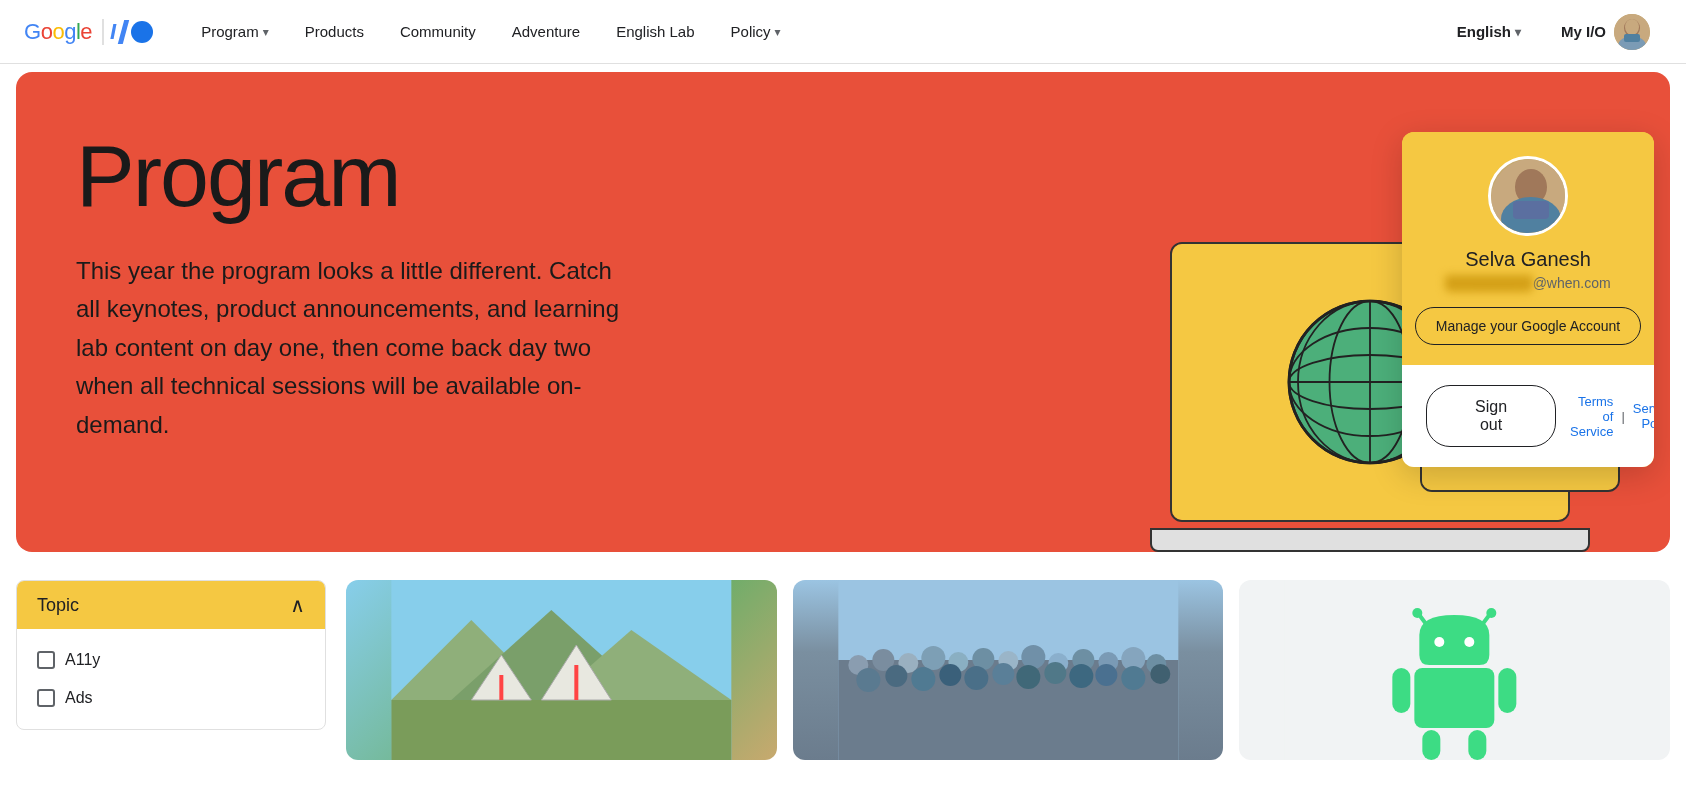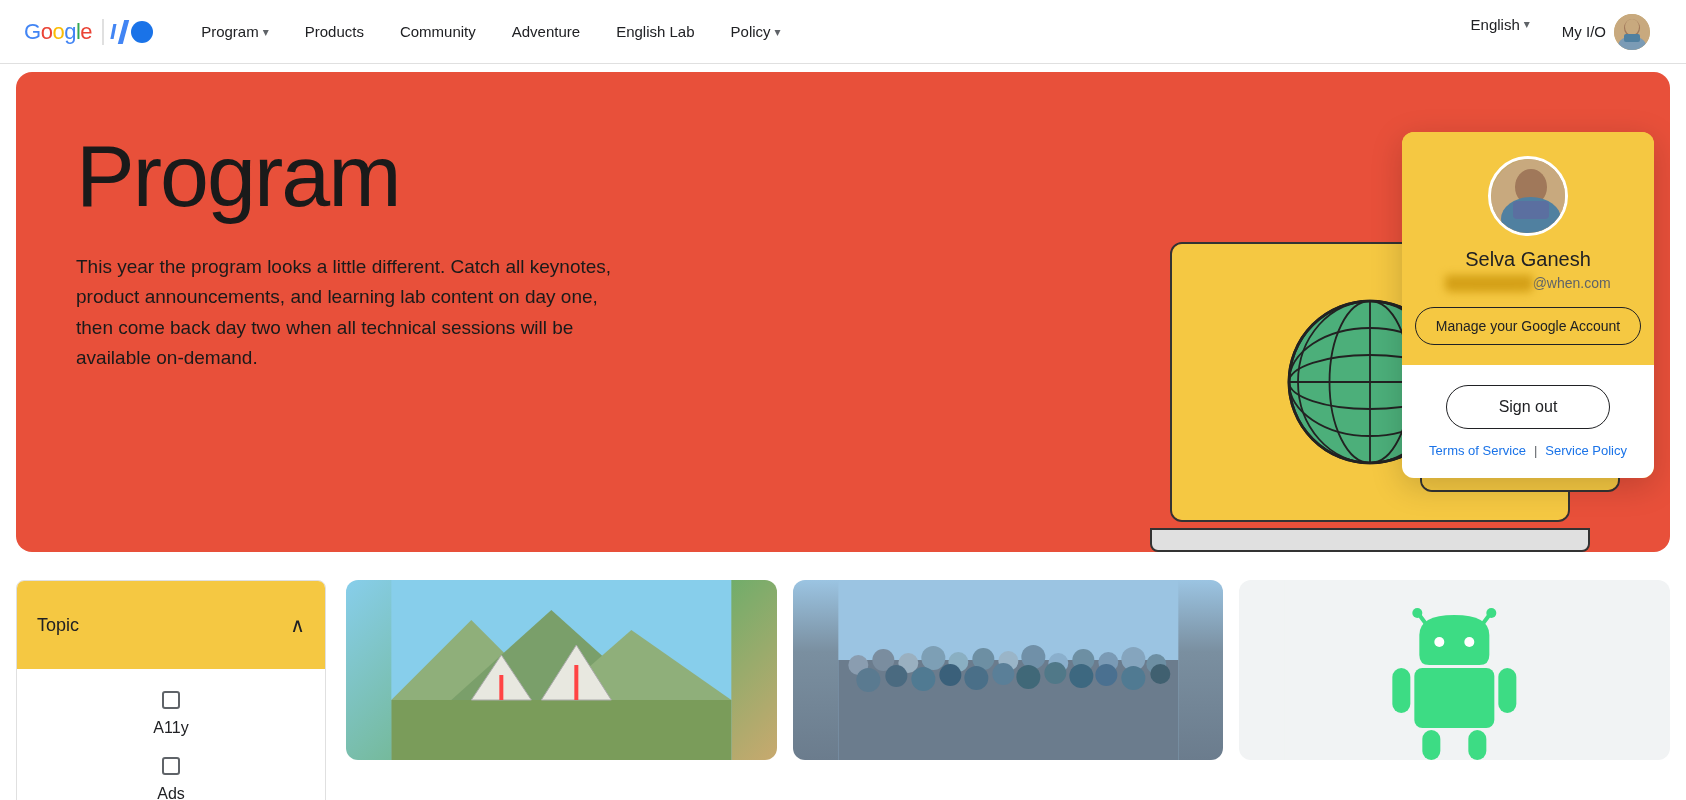--- a/index.html
+++ b/index.html
@@ -35,21 +35,21 @@
       display: inline-flex; align-items: center; justify-content: center;
     }
     .nav-links { display: flex; align-items: center; gap: 4px; flex: 1; }
     .nav-link {
       padding: 8px 16px; font-size: 15px; color: #202124; cursor: pointer;
       border-radius: 24px; display: flex; align-items: center; gap: 4px;
       white-space: nowrap; font-weight: 400;
     }
     .nav-link .chevron { font-size: 12px; color: #5f6368; }
     .nav-right {
-      display: flex; align-items: flex-start; gap: 8px;
+      display: flex; align-items: center; gap: 16px; font-weight: bold;
     }
     .lang-selector {
       display: flex; align-items: center; gap: 4px; cursor: pointer;
       font-size: 15px; color: #202124; padding: 8px 12px;
     }
     .lang-selector .chevron { color: #5f6368; font-size: 12px; }
     .my-io-btn {
       display: flex; align-items: center; gap: 8px; cursor: pointer;
       font-size: 15px; color: #202124; padding: 6px 12px;
       border-radius: 24px;
@@ -65,21 +65,21 @@
       background: #E8503A; border-radius: 16px; margin: 8px 16px;
       min-height: 480px; position: relative; overflow: hidden;
       display: flex; align-items: flex-start; padding: 60px 60px 40px;
     }
     .hero-text { max-width: 700px; z-index: 2; }
     .hero-title {
       font-size: 88px; font-weight: 400; color: #1a1a1a; line-height: 1;
       margin-bottom: 32px; letter-spacing: -2px;
     }
     .hero-desc {
-      font-size: 19px; color: #1a1a1a; line-height: 1.6; max-width: 560px;
+      font-size: 24px; color: #1a1a1a; line-height: 1.6; max-width: 560px;
     }
 
     
     .laptop-wrap {
       position: absolute; right: 60px; bottom: 0; width: 460px; height: 380px;
     }
     .laptop-body {
       position: absolute; bottom: 30px; left: 20px;
       width: 400px; height: 280px;
       background: #f5f5f5; border: 2px solid #333; border-radius: 12px;
@@ -135,54 +135,54 @@
       filter: blur(4px); user-select: none;
     }
     .manage-btn {
       border: 1.5px solid #202124; border-radius: 24px;
       padding: 10px 20px; font-size: 14px; color: #202124;
       background: transparent; cursor: pointer; font-weight: 500;
       white-space: nowrap;
     }
     .dropdown-bottom {
       background: #fff; padding: 20px 24px;
-      display: flex; flex-direction: column; align-items: center; gap: 14px;
+      display: flex; flex-direction: row; align-items: center; gap: 14px;
     }
     .signout-btn {
       border: 1.5px solid #202124; border-radius: 24px;
       padding: 12px 48px; font-size: 16px; color: #202124;
       background: transparent; cursor: pointer; font-weight: 500;
       width: 80%;
     }
     .dropdown-links {
-      font-size: 13px; color: #1a73e8; display: flex; gap: 8px; align-items: center;
+      font-size: 13px; color: #1a73e8; display: flex; gap: 8px; align-items: center; text-align: right;
     }
     .dropdown-links a { color: #1a73e8; text-decoration: none; cursor: pointer; }
     .dropdown-links .sep { color: #5f6368; }
 
     
     .bottom-section {
       display: flex; gap: 20px; padding: 20px 16px; align-items: flex-start;
     }
 
     
     .filter-sidebar {
       width: 310px; flex-shrink: 0;
       border: 1px solid #e0e0e0; border-radius: 8px; overflow: hidden;
     }
     .filter-header {
       background: #F5C842; display: flex; align-items: center; justify-content: space-between;
-      padding: 32px 20px; cursor: pointer;
+      padding: 12px 20px; cursor: pointer;
     }
     .filter-title { font-size: 18px; font-weight: 500; color: #202124; }
     .filter-chevron { font-size: 20px; color: #202124; }
     .filter-items { padding: 12px 20px; }
     .filter-item {
       display: flex; align-items: center; gap: 10px;
-      padding: 10px 0; font-size: 16px; color: #202124; cursor: pointer; flex-direction: column;
+      padding: 10px 0; font-size: 16px; color: #202124; cursor: pointer;
     }
     .filter-checkbox {
       width: 18px; height: 18px; border: 2px solid #5f6368; border-radius: 3px;
       flex-shrink: 0;
     }
 
     
     .content-cards { display: flex; gap: 16px; flex: 1; }
     .card {
       flex: 1; border-radius: 12px; overflow: hidden;

